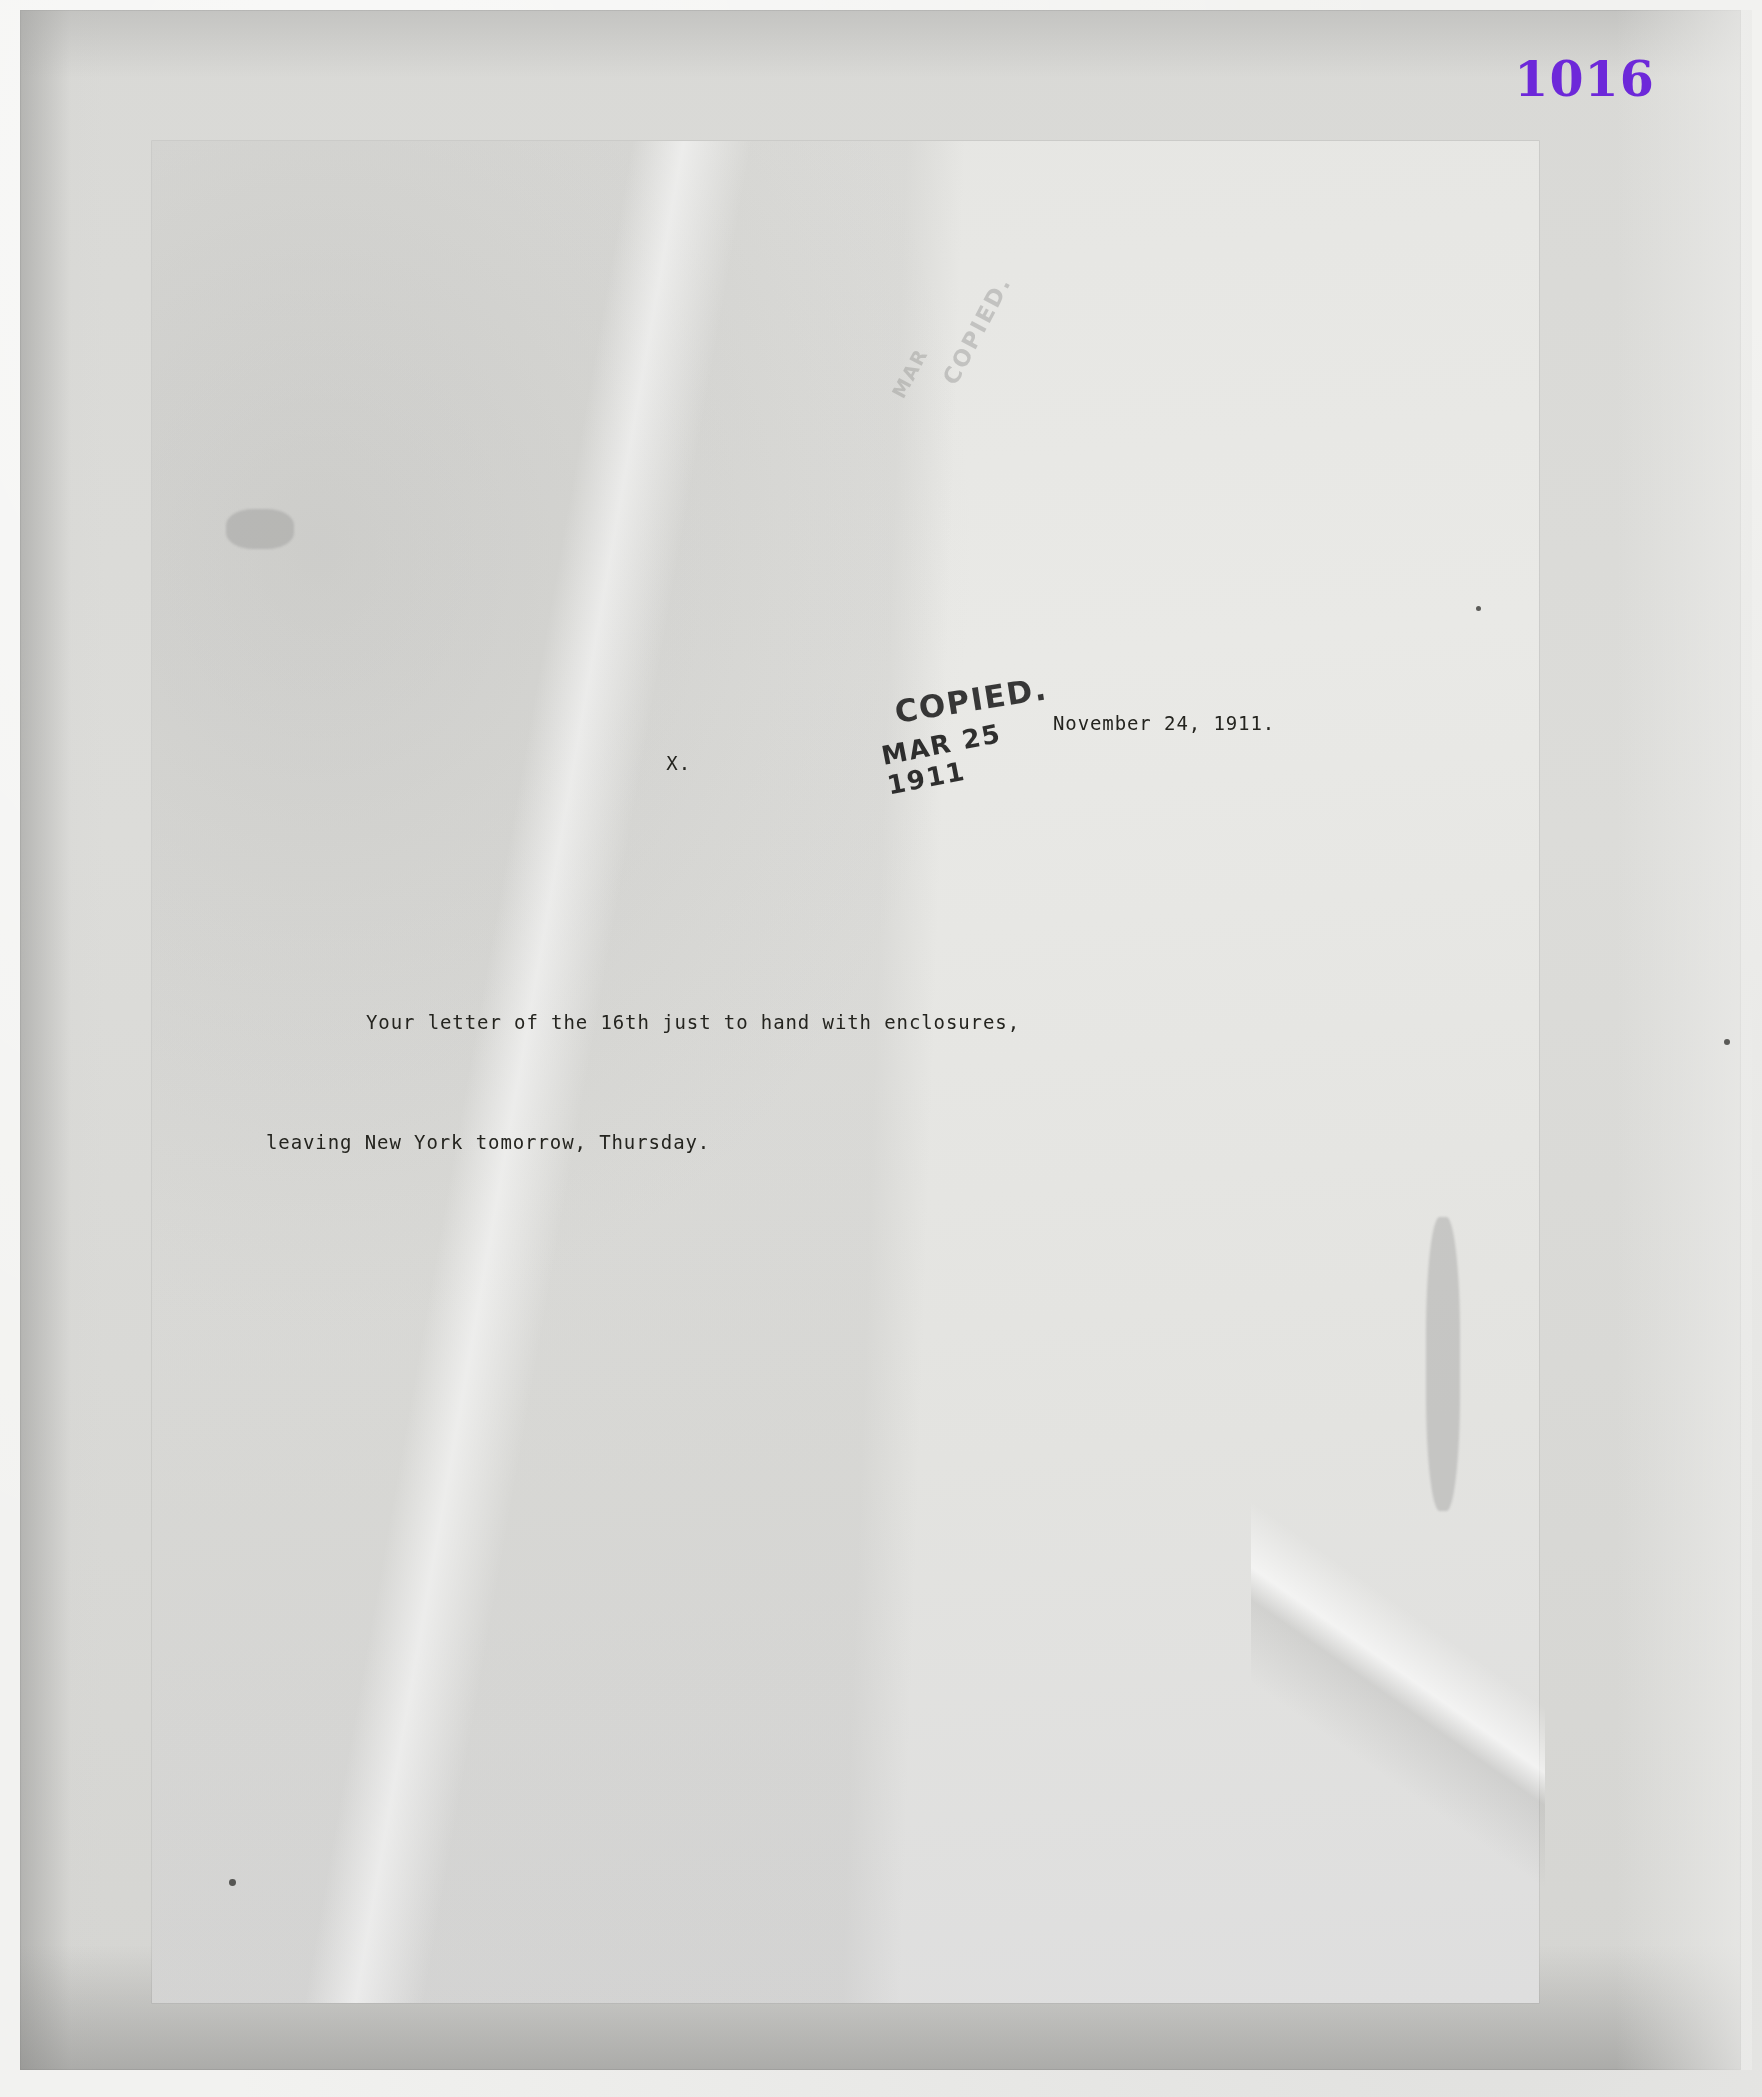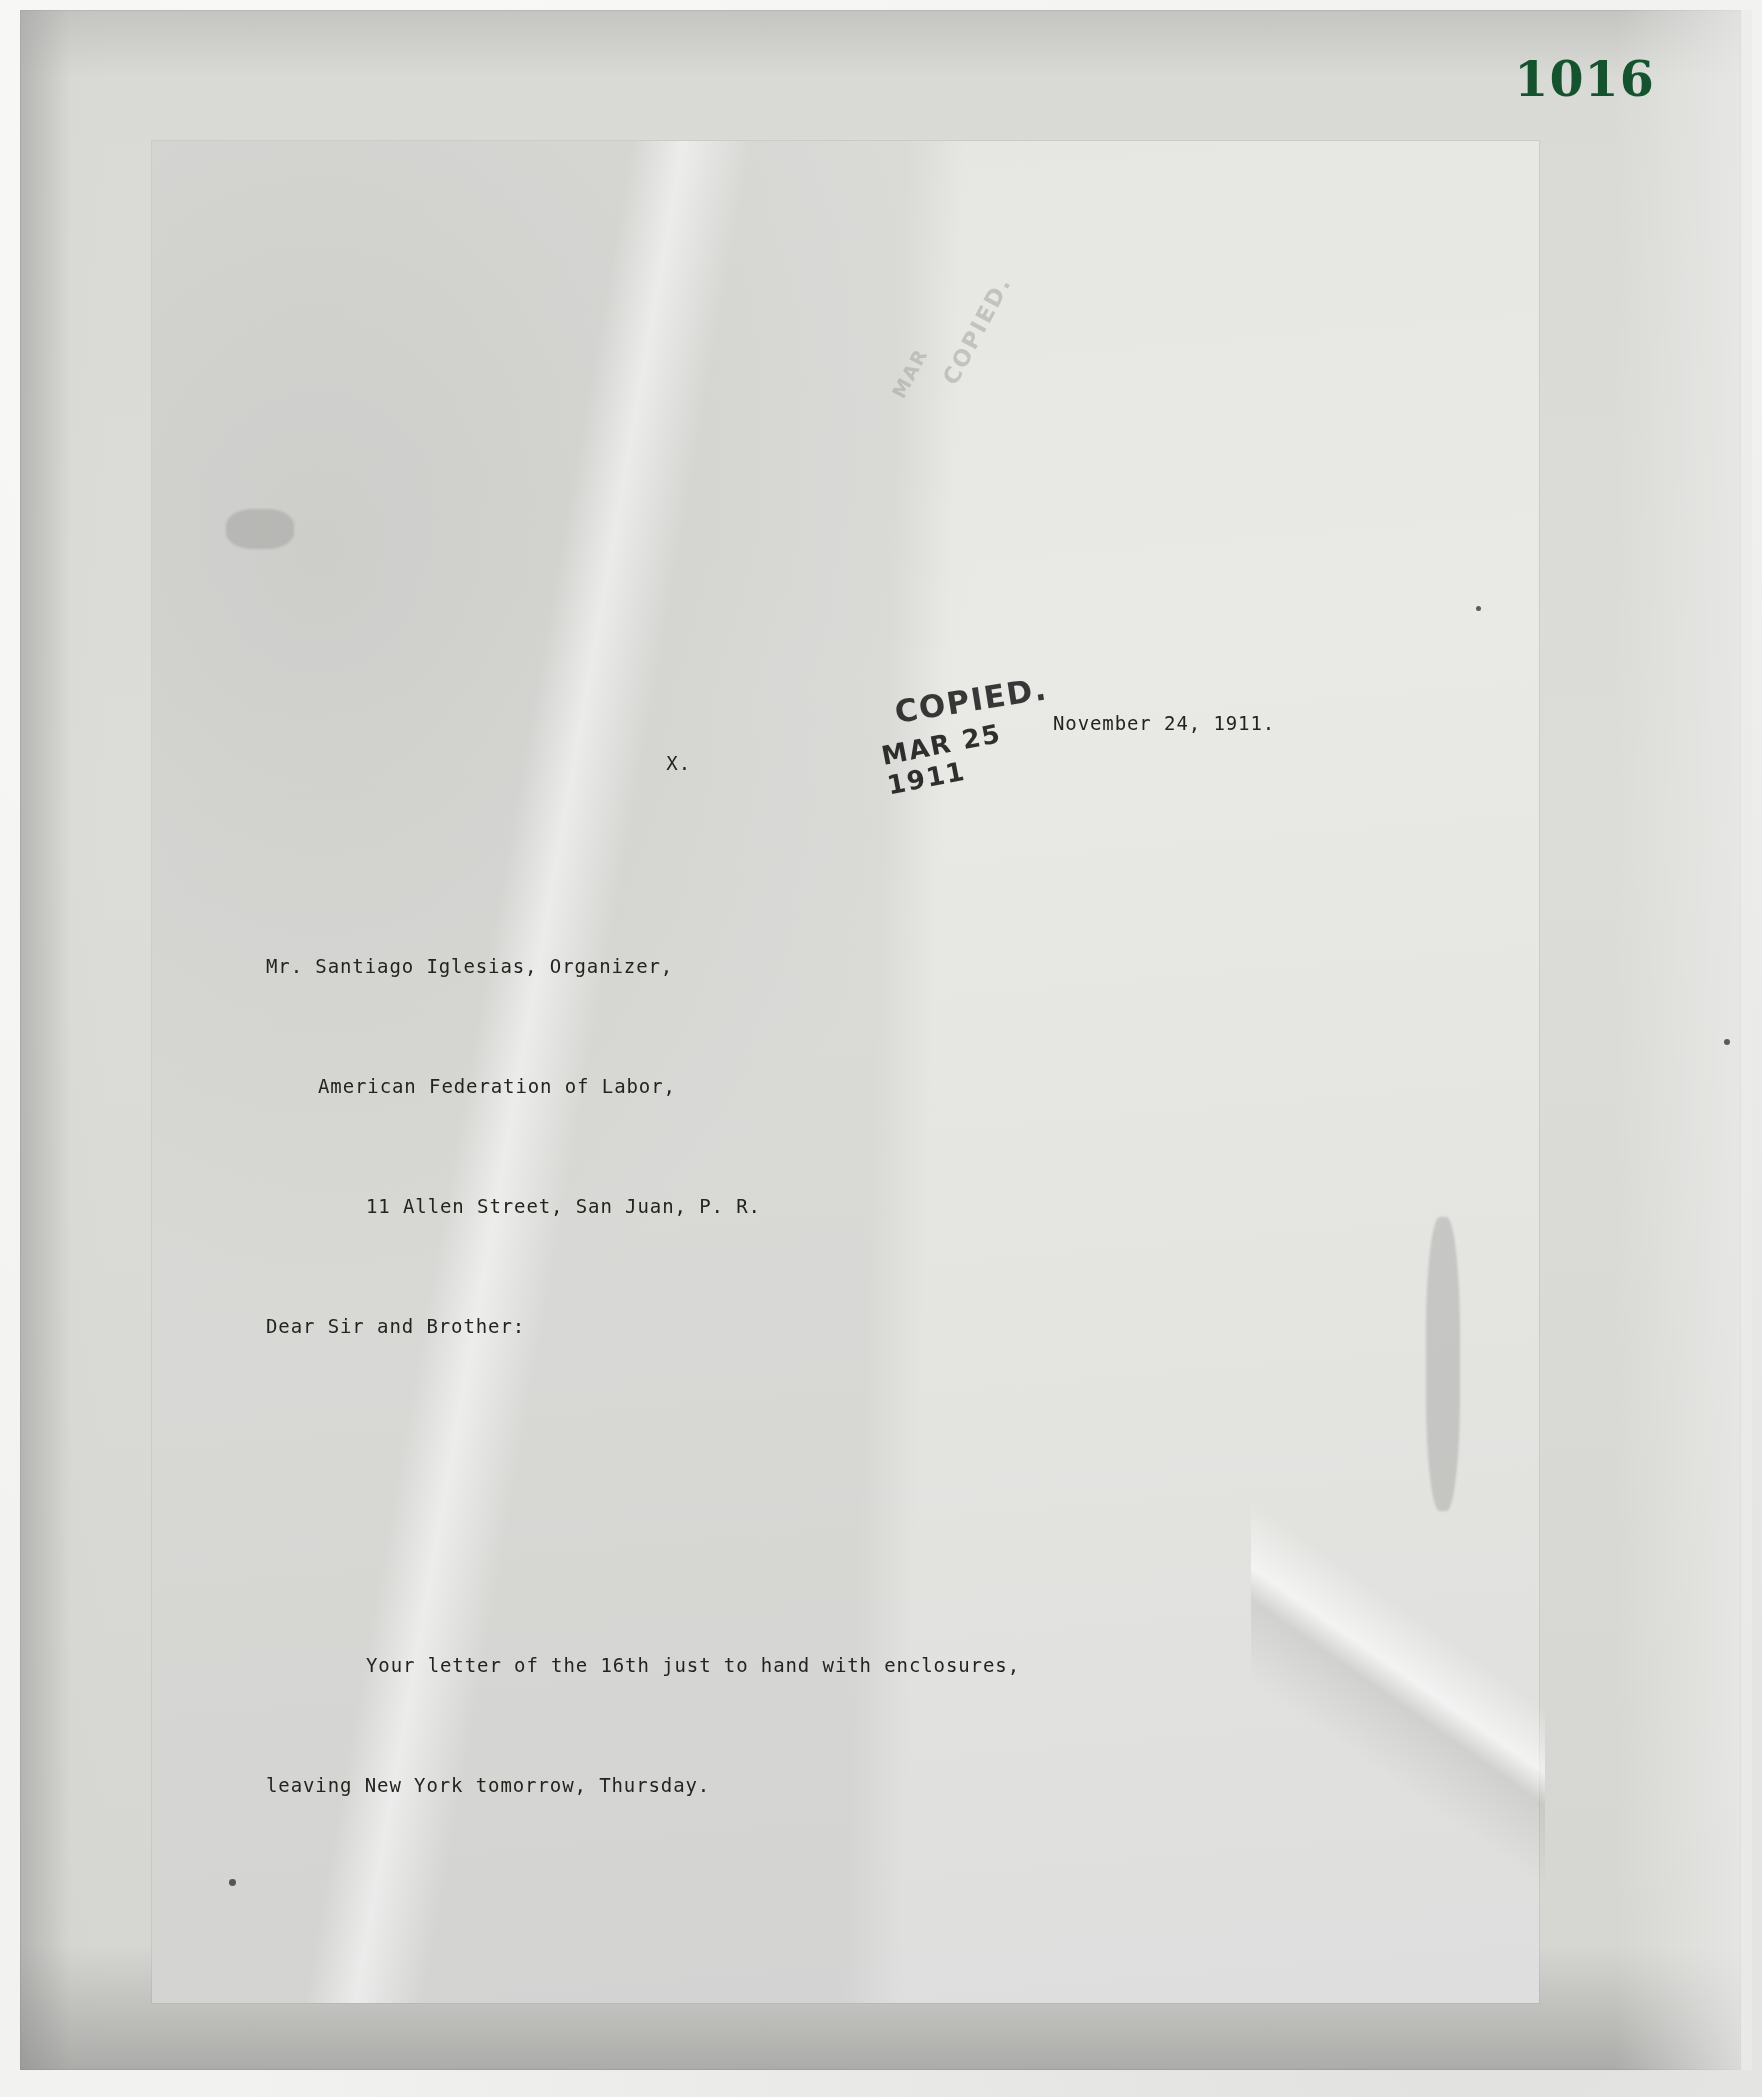--- a/index.html
+++ b/index.html
@@ -114,21 +114,21 @@
   }
 
   
   .archive-number {
     position: absolute;
     right: 108px;
     top: 50px;
     font-family: "DejaVu Serif", serif;
     font-size: 49px;
     font-weight: 700;
-    color: #14532d;
+    color: #6d28d9;
     letter-spacing: 1.1px;
   }
 
   
   .letter {
     position: absolute;
     left: 266px;
     top: 583px;
     width: 1121px;
     color: #24241f;
@@ -249,26 +249,20 @@
 <div class="ghost-stamp">COPIED.</div>
 <div class="ghost-stamp2">MAR</div>
 
 <div class="letter">
 
   <div class="row">
     <span class="ind-x">X.</span>
     <span class="date-abs">November 24, 1911.</span>
   </div>
 
-  <div class="addr-block">
-    <div class="row ind-0">Mr. Santiago Iglesias, Organizer,</div>
-    <div class="row ind-1">American Federation of Labor,</div>
-    <div class="row ind-2">11 Allen Street, San Juan, P. R.</div>
-    <div class="row ind-0">Dear Sir and Brother:</div>
-  </div>
 
   <div class="para">
     <div class="row ind-p">Your letter of the 16th just to hand with enclosures,</div>
     <div class="row ind-0">leaving New York tomorrow, Thursday.</div>
   </div>
 
   
 
   
 

